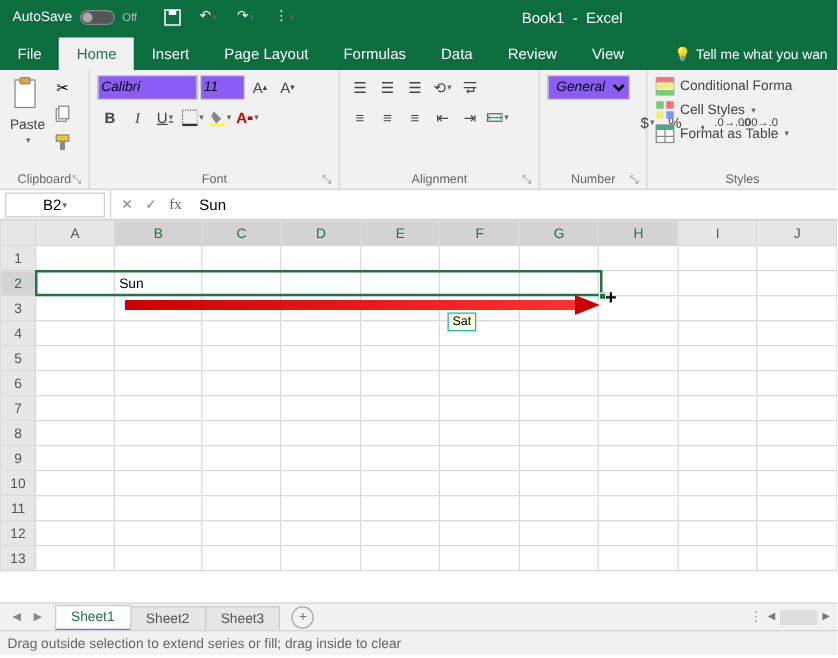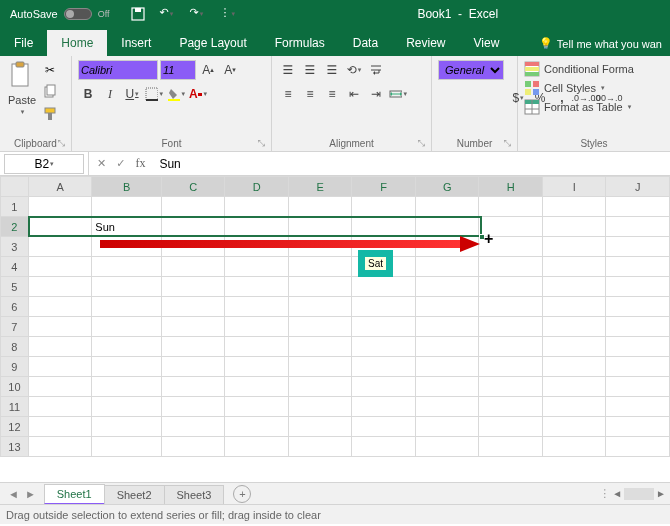--- a/index.html
+++ b/index.html
@@ -55,21 +55,21 @@
 .grid th, .grid td { border: 1px solid #d9d9d9; font-size: 11px; font-weight: normal; }
 .grid thead th { background: #e6e6e6; color: #555; height: 20px; text-align: center; }
 .grid thead th.corner { background: #e6e6e6; width: 28px; }
 .grid tbody th { background: #e6e6e6; color: #555; width: 28px; text-align: center; height: 20px; }
 .grid td { height: 20px; padding: 0 3px; background: #fff; width: 64px; }
 .grid thead th.sel-col, .grid tbody th.sel-row { background: #d3d3d3; color: #217346; }
 .col-B { width: 70px; }
 .selection { position: absolute; border: 2px solid #217346; pointer-events: none; }
 .fill-handle { position: absolute; width: 6px; height: 6px; background: #217346; border: 1px solid #fff; cursor: crosshair; }
 .fill-cursor { position: absolute; font-size: 16px; font-weight: bold; color: #000; pointer-events: none; }
-.tooltip { position: absolute; border: 7px solid #14b8a6; background: #ffffe1; font-size: 10px; padding: 1px 3px; }
+.tooltip { position: absolute; border: 1px solid #14b8a6; background: #ffffe1; font-size: 10px; padding: 1px 3px; }
 .arrow { position: absolute; pointer-events: none; }
 
 
 .sheet-bar { height: 22px; border-top: 1px solid #d4d4d4; background: #f1f1f1; display: flex; align-items: center; font-size: 11px; }
 .sheet-nav { display: flex; gap: 6px; padding: 0 8px; color: #888; }
 .sheet-tabs { display: flex; align-items: flex-end; }
 .sheet-tab { padding: 3px 12px; border: 1px solid #ccc; border-bottom: none; background: #e6e6e6; color: #555; margin-right: -1px; cursor: pointer; }
 .sheet-tab.active { background: #fff; border-bottom: 1px solid #8b5cf6; font-weight: normal; color: #217346; }
 .new-sheet { width: 18px; height: 18px; border: 1px solid #aaa; border-radius: 50%; display: flex; align-items: center; justify-content: center; margin-left: 10px; color: #777; cursor: pointer; }
 .hscroll { margin-left: auto; display: flex; align-items: center; gap: 2px; padding-right: 4px; }

